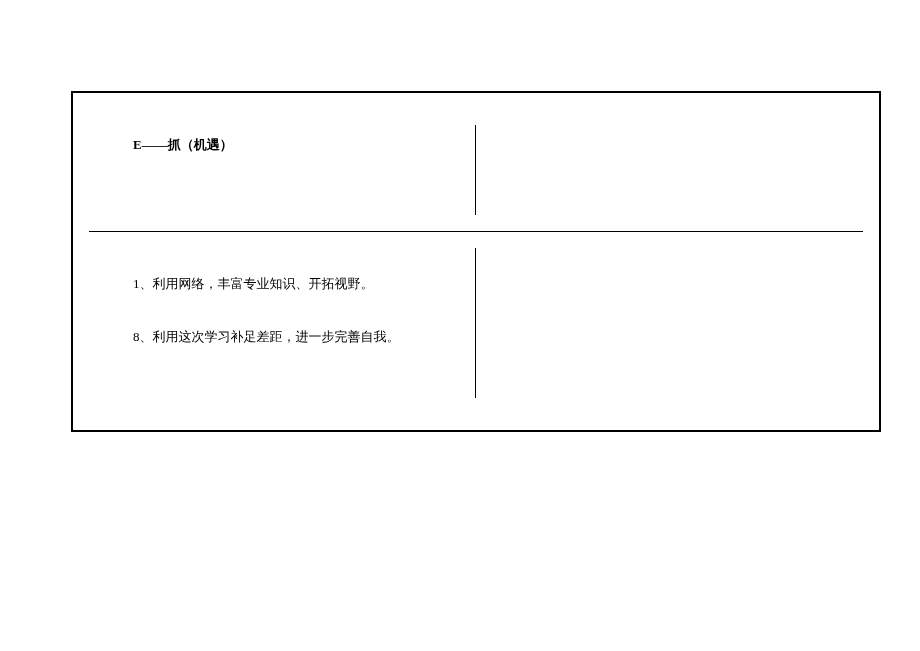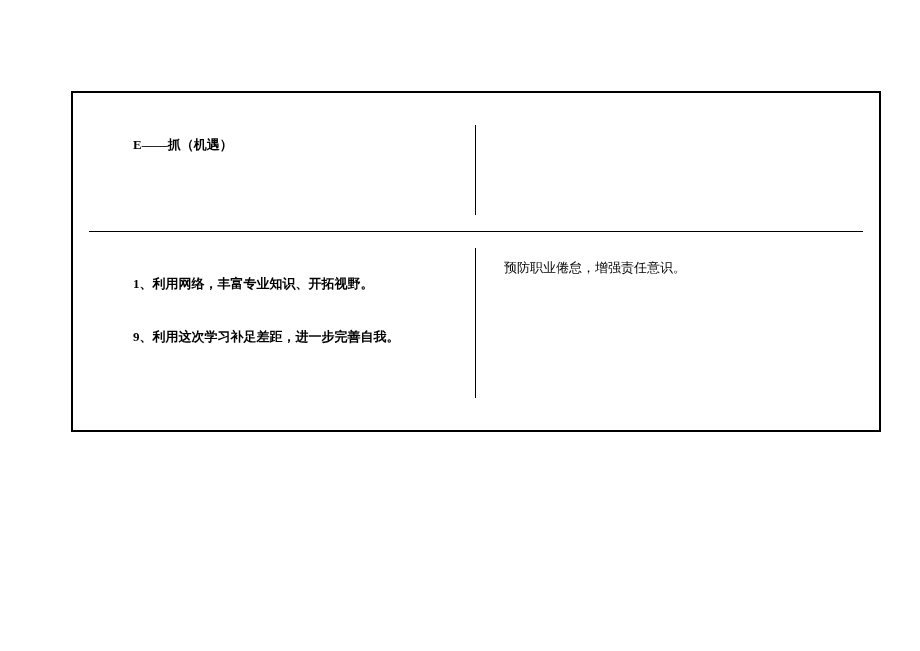--- a/index.html
+++ b/index.html
@@ -27,21 +27,20 @@
     }
     .cell {
       padding: 10px 12px;
       font-size: 13px;
       line-height: 1.6;
       color: #000;
     }
     .cell-left {
       width: 50%;
       border-right: 1px solid #000;
-      font-weight: bold;
     }
     .cell-right {
       width: 50%;
     }
     .header-row .cell {
       font-weight: bold;
       min-height: 90px;
     }
     .content-row .cell {
       min-height: 150px;
@@ -55,19 +54,16 @@
 
 <div class="table-container">
   <div class="table-row header-row">
     <div class="cell cell-left">
       <span>E——抓（机遇）</span>
     </div>
   </div>
   <div class="table-row content-row">
     <div class="cell cell-left">
       <span class="content-line">1、利用网络，丰富专业知识、开拓视野。</span>
-      <span class="content-line">9、利用这次学习补足差距，进一步完善自我。</span>
-    </div>
-    <div class="cell cell-right">
-      <span>预防职业倦怠，增强责任意识。</span>
+      <span class="content-line">8、利用这次学习补足差距，进一步完善自我。</span>
     </div>
   </div>
 </div>
 
 </body></html>

